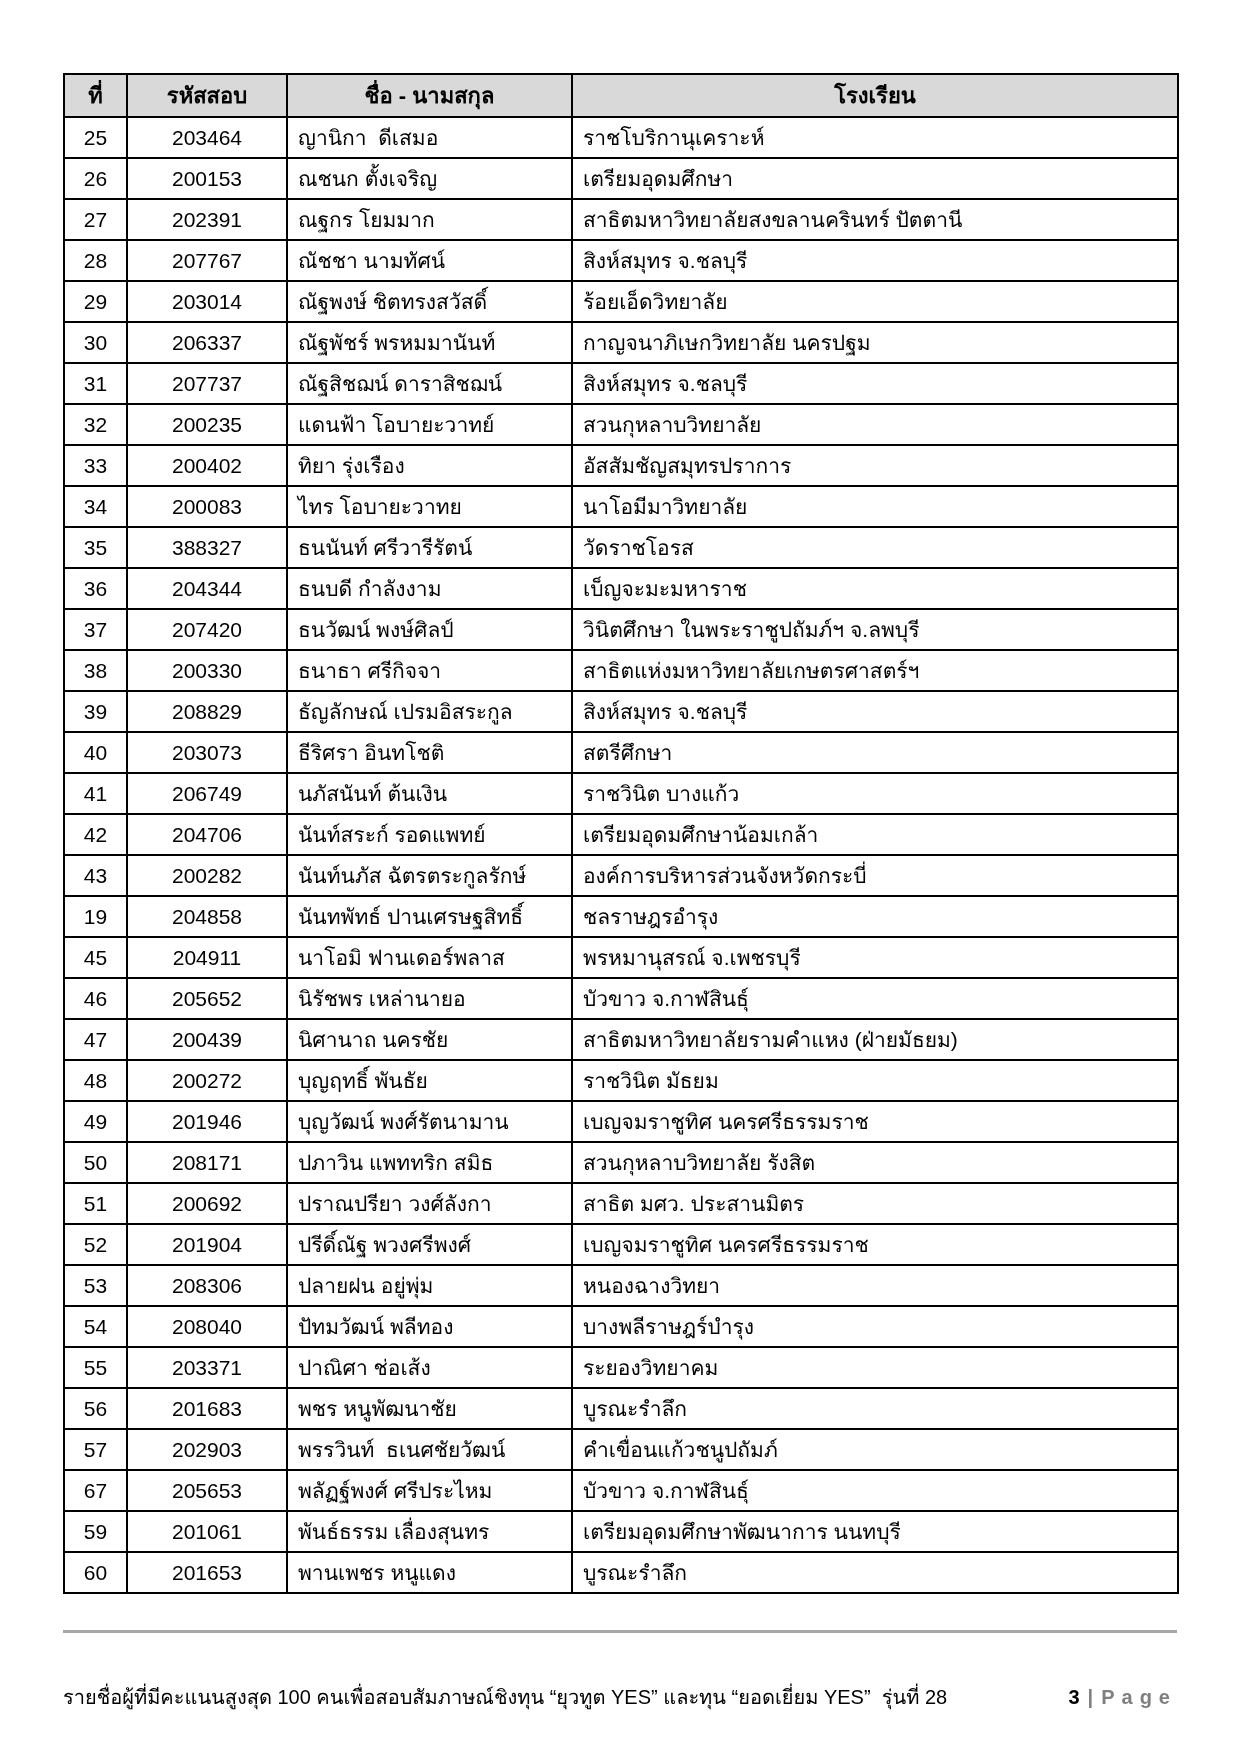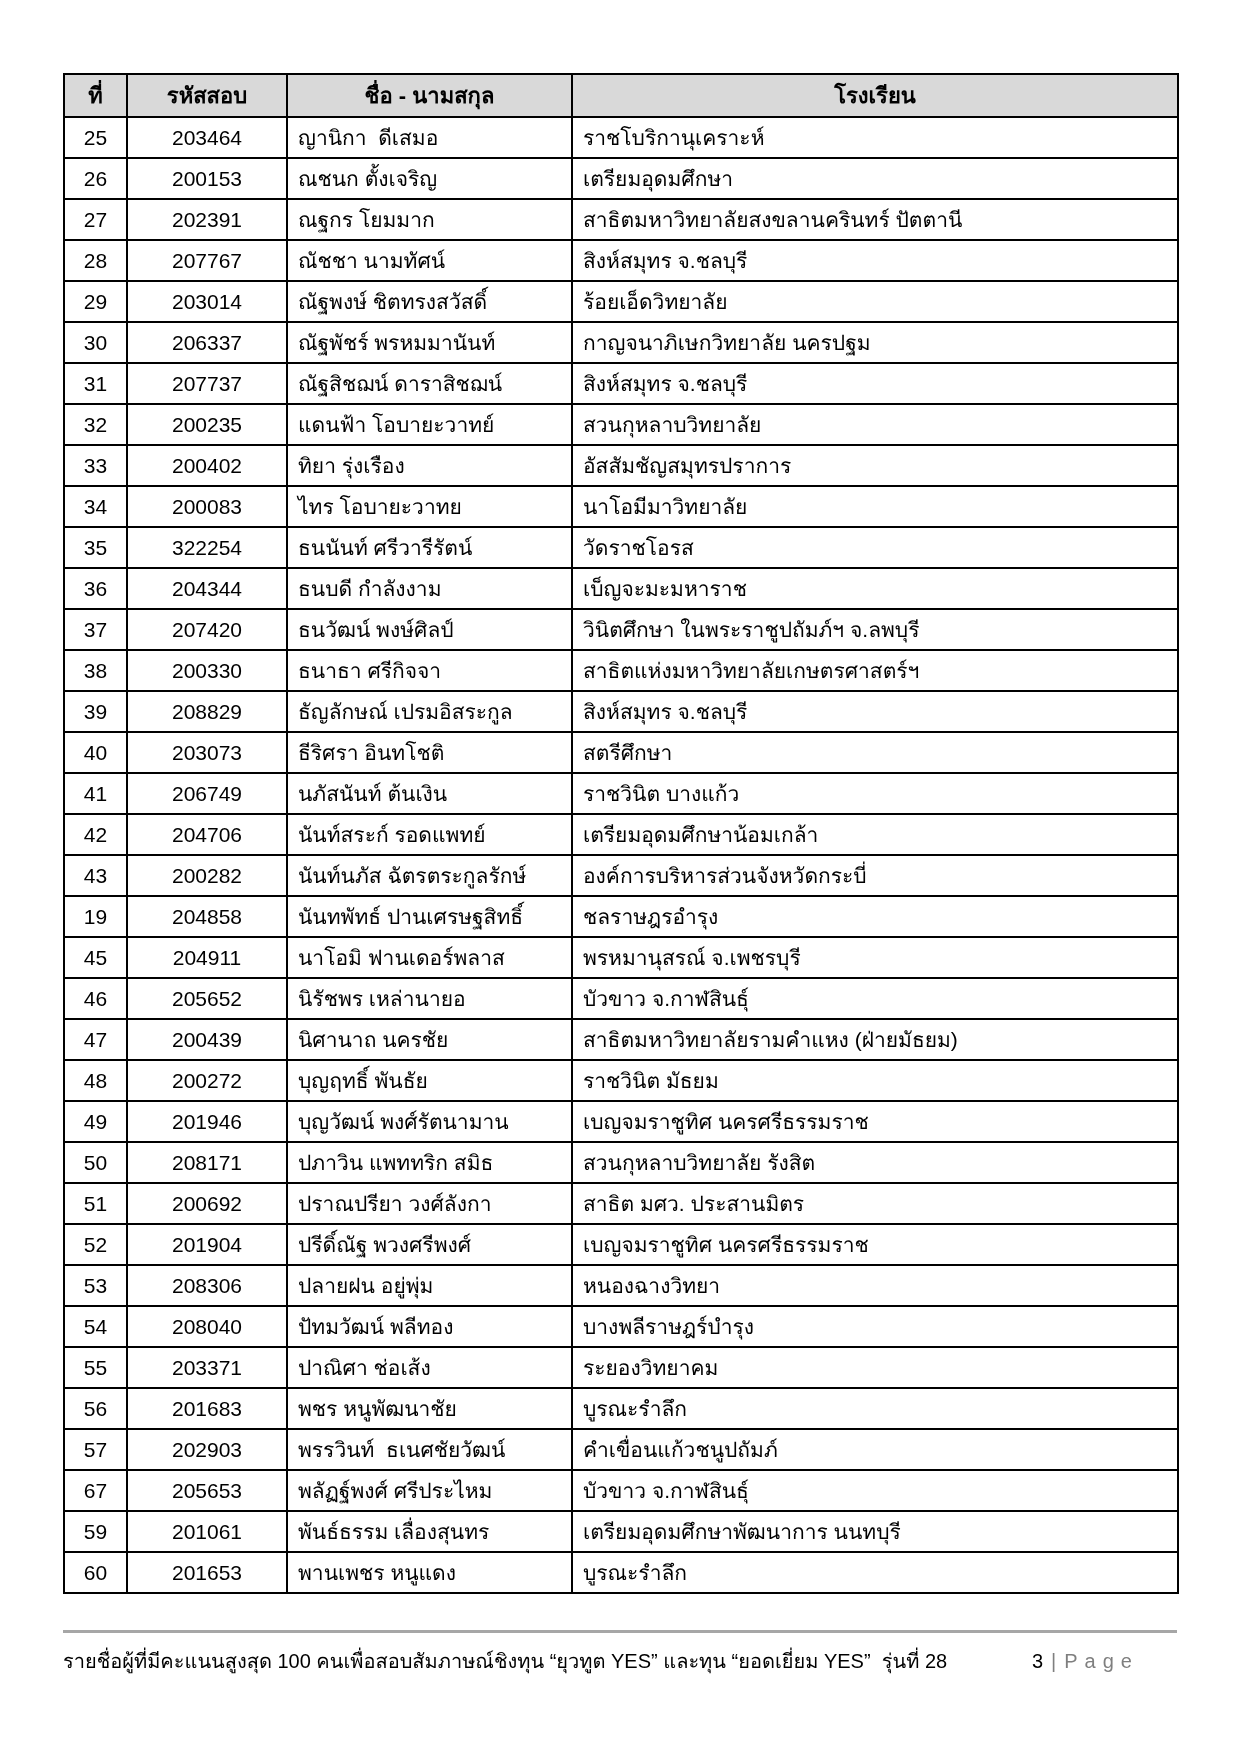--- a/index.html
+++ b/index.html
@@ -59,24 +59,25 @@
   }
   .footer-row {
     margin-top: 12px;
     display: flex;
     align-items: baseline;
     justify-content: space-between;
     font-size: 20px;
   }
   .footer-note {
     white-space: pre-wrap;
+    margin-top: 36px;
   }
   .page-indicator {
-    margin-right: 38px;
     white-space: nowrap;
+    font-weight: bold;
   }
   .page-number { color: #000; }
   .page-sep {
     color: var(--page-word-color, #7f7f7f);
     padding: 0 8px;
   }
   .page-word {
     color: var(--page-word-color, #7f7f7f);
     letter-spacing: 7px;
   }
@@ -167,21 +168,21 @@
 
     <tr>
       <td class="center">34</td>
       <td class="center">200083</td>
       <td class="left">ไทร โอบายะวาทย</td>
       <td class="left">นาโอมีมาวิทยาลัย</td>
     </tr>
 
     <tr>
       <td class="center">35</td>
-      <td class="center">322254</td>
+      <td class="center">388327</td>
       <td class="left">ธนนันท์ ศรีวารีรัตน์</td>
       <td class="left">วัดราชโอรส</td>
     </tr>
 
     <tr>
       <td class="center">36</td>
       <td class="center">204344</td>
       <td class="left">ธนบดี กำลังงาม</td>
       <td class="left">เบ็ญจะมะมหาราช</td>
     </tr>

